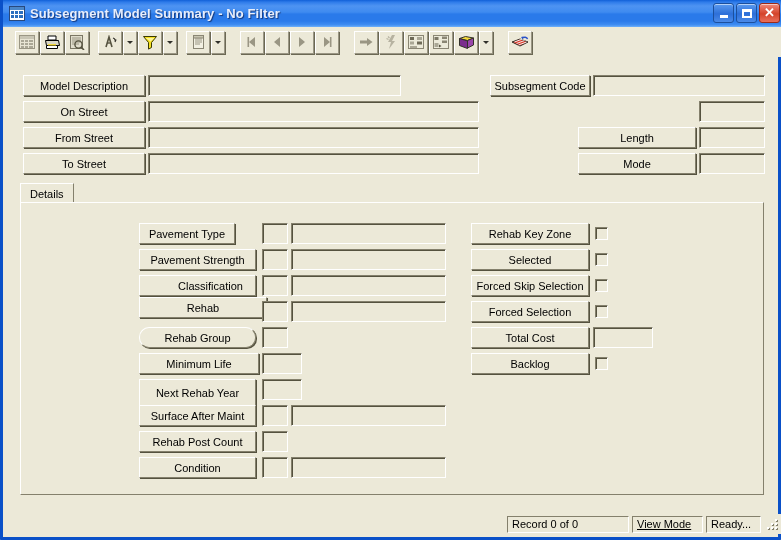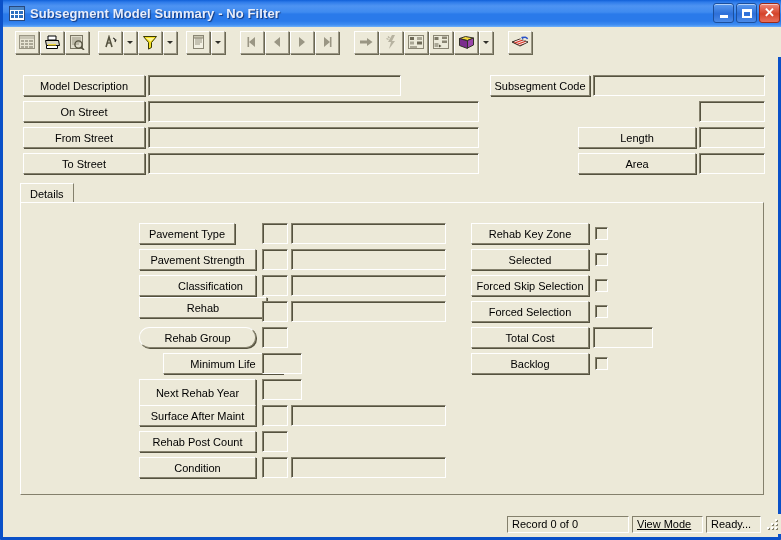--- a/index.html
+++ b/index.html
@@ -365,21 +365,21 @@
     <div class="field" style="left:142px;top:96px;width:331px;height:21px;"></div>
 
     <div class="btn3d" style="left:484px;top:18px;width:100px;height:21px;">Subsegment Code</div>
     <div class="field" style="left:587px;top:18px;width:172px;height:21px;"></div>
 
     <div class="field" style="left:693px;top:44px;width:66px;height:21px;"></div>
 
     <div class="btn3d" style="left:572px;top:70px;width:118px;height:21px;">Length</div>
     <div class="field" style="left:693px;top:70px;width:66px;height:21px;"></div>
 
-    <div class="btn3d" style="left:572px;top:96px;width:118px;height:21px;">Area</div>
+    <div class="btn3d" style="left:572px;top:96px;width:118px;height:21px;">Mode</div>
     <div class="field" style="left:693px;top:96px;width:66px;height:21px;"></div>
   </div>
 
   <div id="tabstrip">
     <div class="tab">Details</div>
   </div>
 
   <div id="tabpanel">
 
     <div class="btn3d" style="left:118px;top:20px;width:96px;height:21px;">Pavement Type</div>
@@ -394,21 +394,21 @@
     <div class="field" style="left:241px;top:72px;width:26px;height:21px;"></div>
     <div class="field" style="left:270px;top:72px;width:155px;height:21px;"></div>
 
     <div class="btn3d" style="left:118px;top:94px;width:128px;height:21px;">Rehab</div>
     <div class="field" style="left:241px;top:98px;width:26px;height:21px;"></div>
     <div class="field" style="left:270px;top:98px;width:155px;height:21px;"></div>
 
     <div class="btn3d" style="left:118px;top:124px;width:117px;height:21px;border-radius:10px;">Rehab Group</div>
     <div class="field" style="left:241px;top:124px;width:26px;height:21px;"></div>
 
-    <div class="btn3d" style="left:118px;top:150px;width:120px;height:21px;margin-left:24px;">Minimum Life</div>
+    <div class="btn3d" style="left:118px;top:150px;width:120px;height:21px;">Minimum Life</div>
     <div class="field" style="left:241px;top:150px;width:40px;height:21px;"></div>
 
     <div class="btn3d" style="left:118px;top:176px;width:117px;height:28px;">Next Rehab Year</div>
     <div class="field" style="left:241px;top:176px;width:40px;height:21px;"></div>
 
     <div class="btn3d" style="left:118px;top:202px;width:117px;height:21px;">Surface After Maint</div>
     <div class="field" style="left:241px;top:202px;width:26px;height:21px;"></div>
     <div class="field" style="left:270px;top:202px;width:155px;height:21px;"></div>
 
     <div class="btn3d" style="left:118px;top:228px;width:117px;height:21px;">Rehab Post Count</div>

